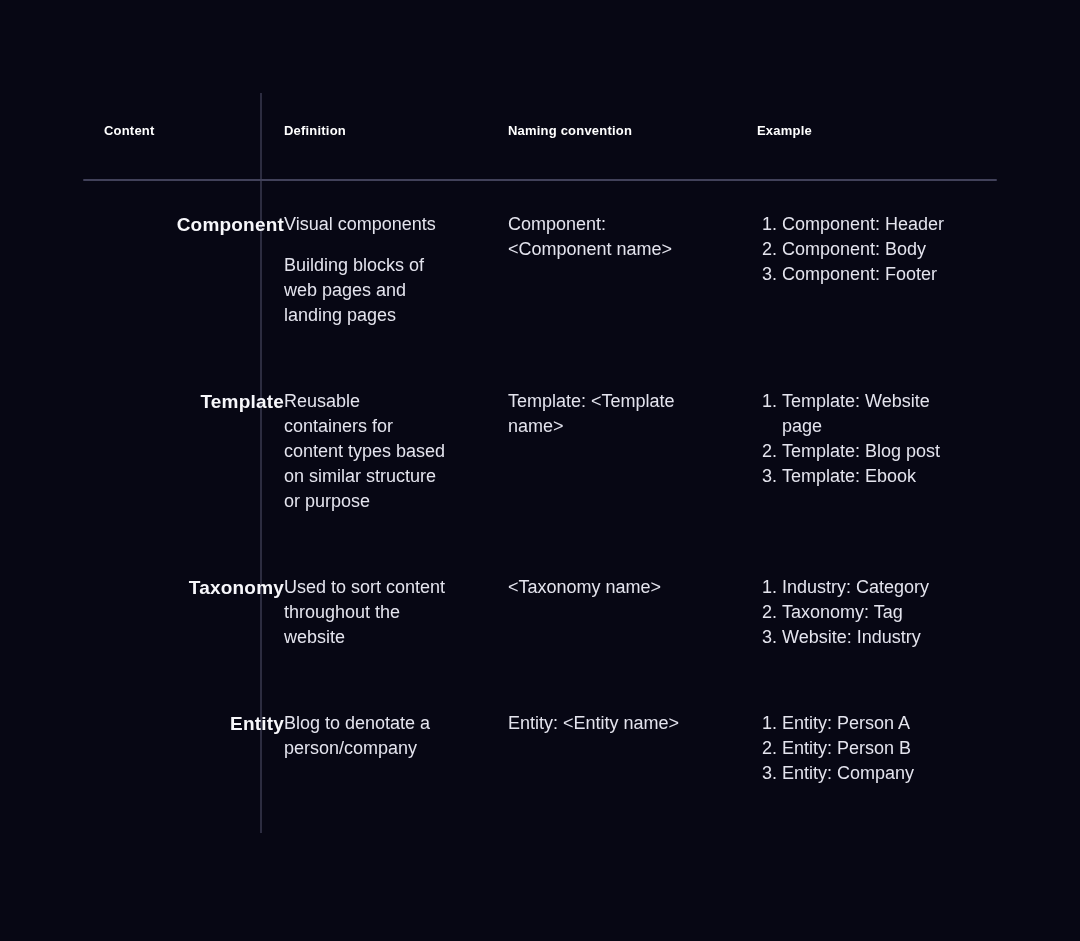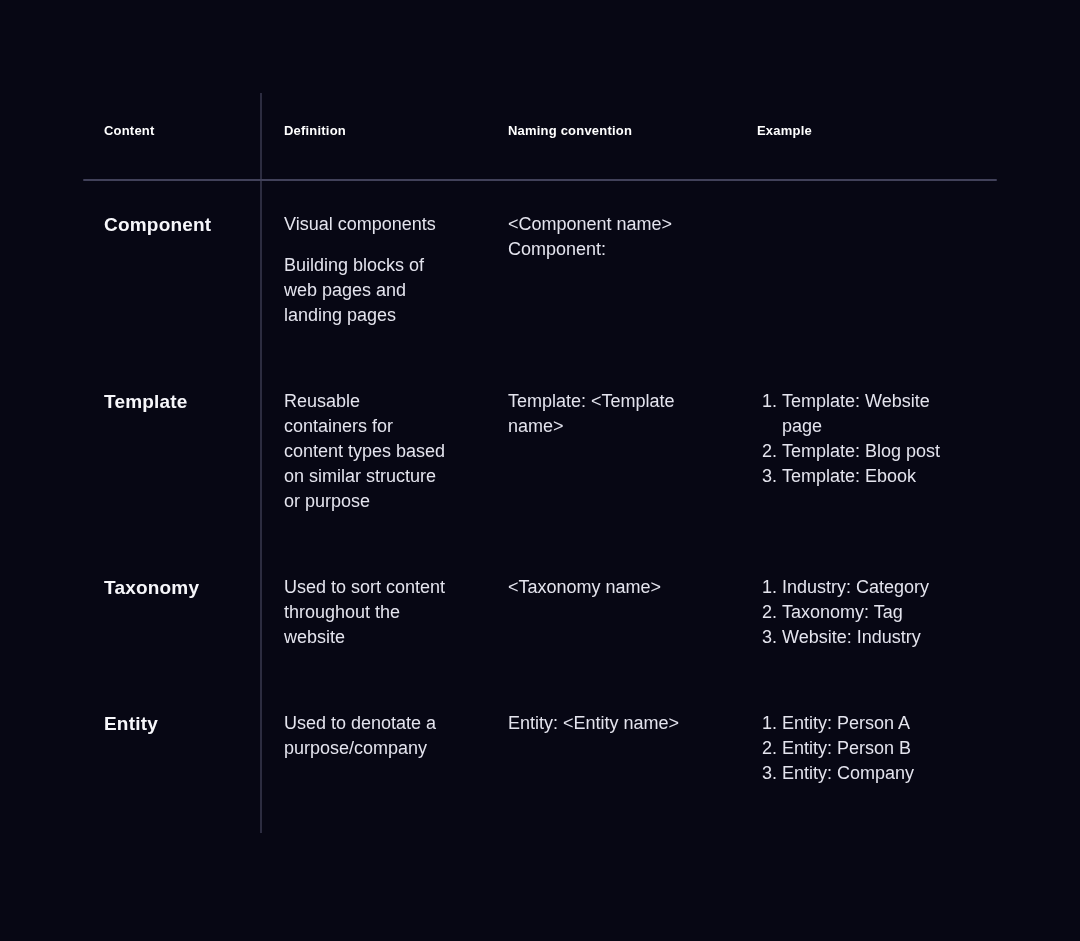--- a/index.html
+++ b/index.html
@@ -64,20 +64,21 @@
   }
   .body-row:last-child {
     margin-bottom: 0;
   }
   .cell-content {
     color: #f7f7fb;
     font-size: 19px;
     font-weight: 700;
     line-height: 25px;
     letter-spacing: 0.2px;
+    text-align: right;
   }
   .cell-definition {
     padding-right: 54px;
   }
   .cell-definition p {
     margin: 0 7px 16px 0;
     color: #e4e4ee;
     font-size: 18px;
     font-weight: 400;
     line-height: 25px;
@@ -127,23 +128,30 @@
     </div>
 
     <div>
   <div class="grid-row body-row">
     <div class="cell-content">Component</div>
     <div class="cell-definition">
             <p>Visual components</p>
             <p>Building blocks of web pages and landing pages</p>
           </div>
     <div class="cell-naming">
+            <div>Component:</div>
             <div>&lt;Component name&gt;</div>
-            <div>Component:</div>
-          </div>
+          </div>
+    <div class="cell-example">
+      <ol>
+              <li>Component: Header</li>
+              <li>Component: Body</li>
+              <li>Component: Footer</li>
+            </ol>
+    </div>
   </div>
 
   <div class="grid-row body-row">
     <div class="cell-content">Template</div>
     <div class="cell-definition">
             <p>Reusable containers for content types based on similar structure or purpose</p>
           </div>
     <div class="cell-naming">
             <div>Template: &lt;Template</div>
             <div>name&gt;</div>
@@ -170,21 +178,21 @@
               <li>Industry: Category</li>
               <li>Taxonomy: Tag</li>
               <li>Website: Industry</li>
             </ol>
     </div>
   </div>
 
   <div class="grid-row body-row">
     <div class="cell-content">Entity</div>
     <div class="cell-definition">
-            <p>Used to denotate a purpose/company</p>
+            <p>Blog to denotate a person/company</p>
           </div>
     <div class="cell-naming">
             <div>Entity: &lt;Entity name&gt;</div>
           </div>
     <div class="cell-example">
       <ol>
               <li>Entity: Person A</li>
               <li>Entity: Person B</li>
               <li>Entity: Company</li>
             </ol>

